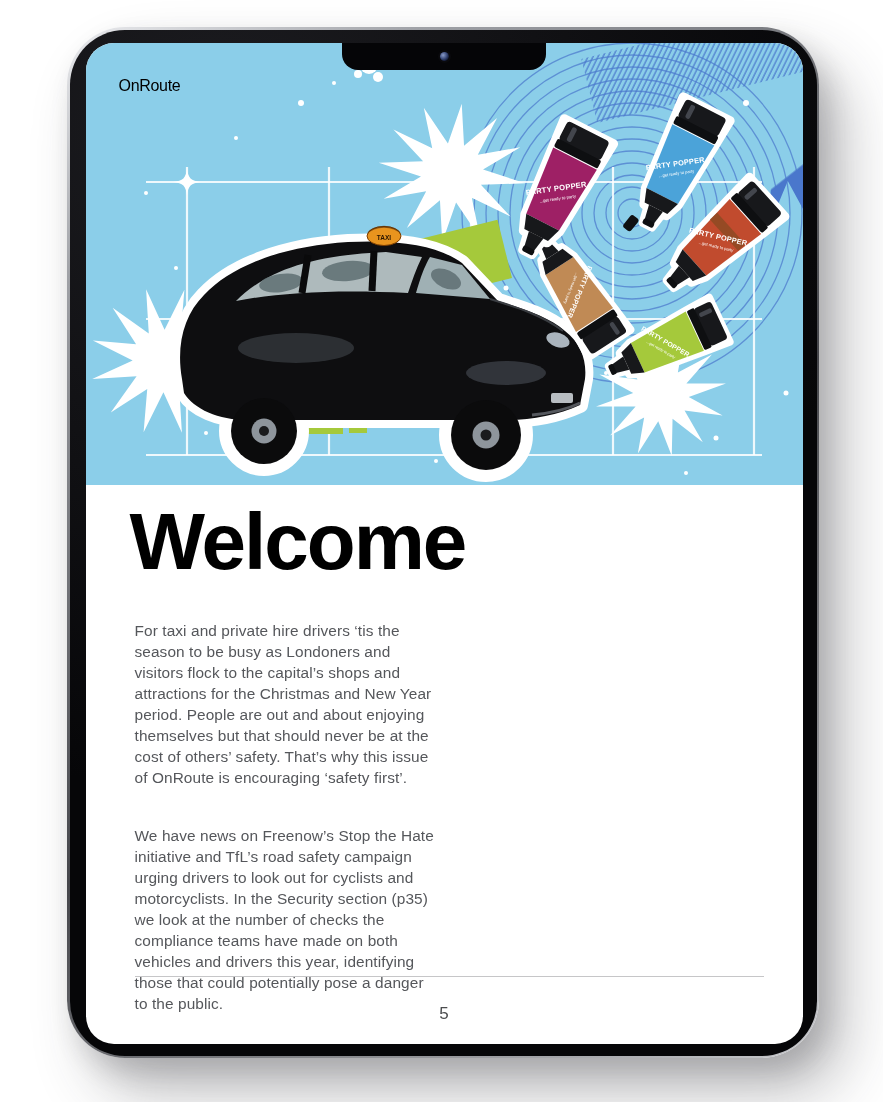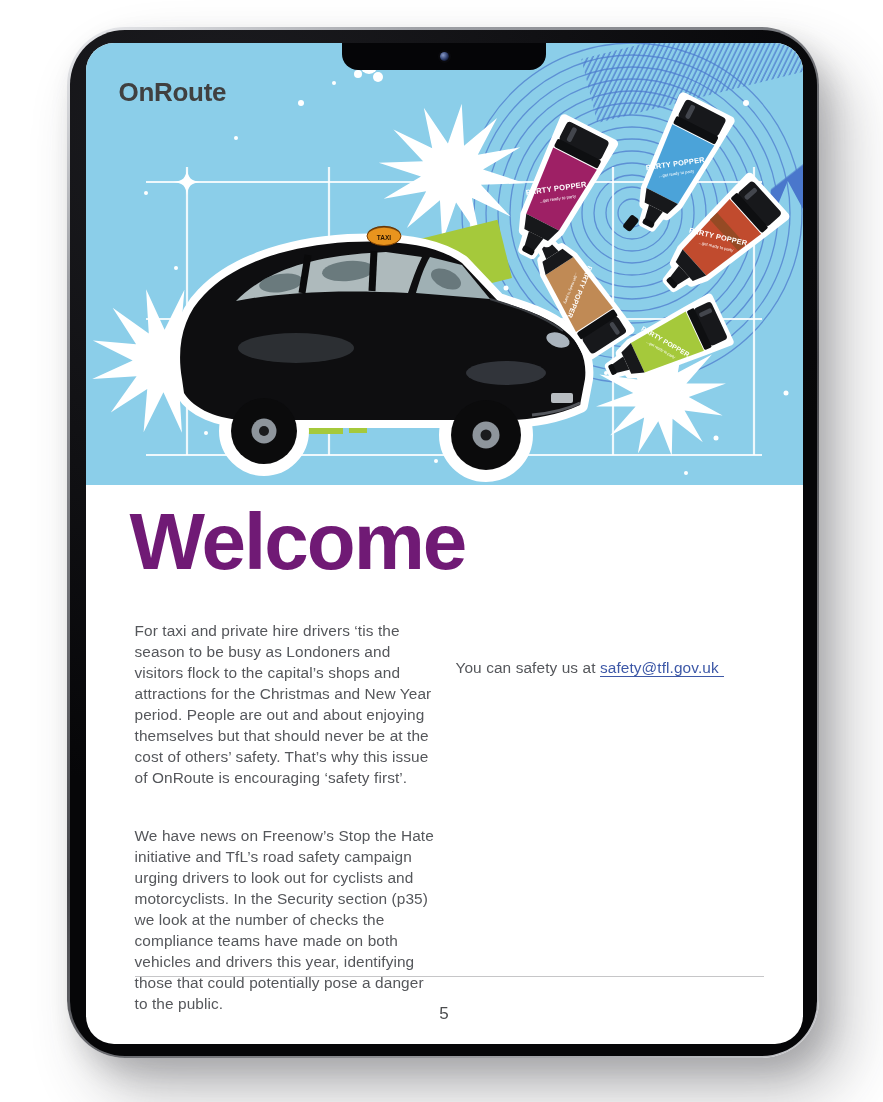--- a/index.html
+++ b/index.html
@@ -21,28 +21,28 @@
     background: radial-gradient(circle at 20% 10%, #1c1c20, #060608 60%);
   }
   .screen {
     position: absolute; left: 16px; top: 13px; width: 717px; height: 1001px;
     border-radius: 28px; background: #ffffff; overflow: hidden;
   }
   .banner { position: absolute; left: 0; top: 0; width: 717px; height: 442px; }
   .banner svg { position: absolute; inset: 0; }
   .logo {
     position: absolute; left: 33px; top: 34px;
-    font-size: 26px; font-weight: 700; color: #404040; letter-spacing: -0.3px;
+    font-size: 16px; font-weight: 400; color: #000000; letter-spacing: -0.3px;
   }
   .welcome {
     position: absolute; left: 44px; top: 459px;
-    font-size: 80px; font-weight: 700; color: #701a75;
+    font-size: 80px; font-weight: 700; color: #000000;
     letter-spacing: -2px; line-height: 1;
   }
-  .columns { position: absolute; left: 49px; top: 577px; width: 629px; display: flex; gap: 19px; }
+  .columns { position: absolute; left: 49px; top: 577px; width: 629px; display: flex; gap: 19px; flex-direction: column; }
   .col { width: 302px; }
   .col p { margin: 0 0 21px; font-size: 15.4px; line-height: 21px; color: #55575b; letter-spacing: 0.1px; }
   .col p:last-child { margin-bottom: 0; margin-top: 37px; }
   .contact a { color: #3d58a7; text-decoration: none; border-bottom: 1.5px solid #3d58a7; padding-right: 5px; }
   .rule { position: absolute; left: 49px; top: 933px; width: 629px; height: 1px; background: #c6c6c8; }
   .pagenum { position: absolute; left: 0; right: 0; top: 961px; text-align: center; font-size: 17px; color: #4b4c4e; }
   .notch {
     position: absolute; top: 0; left: 50%; transform: translateX(-50%);
     width: 204px; height: 27px; background: #050507; border-radius: 0 0 16px 16px;
   }

